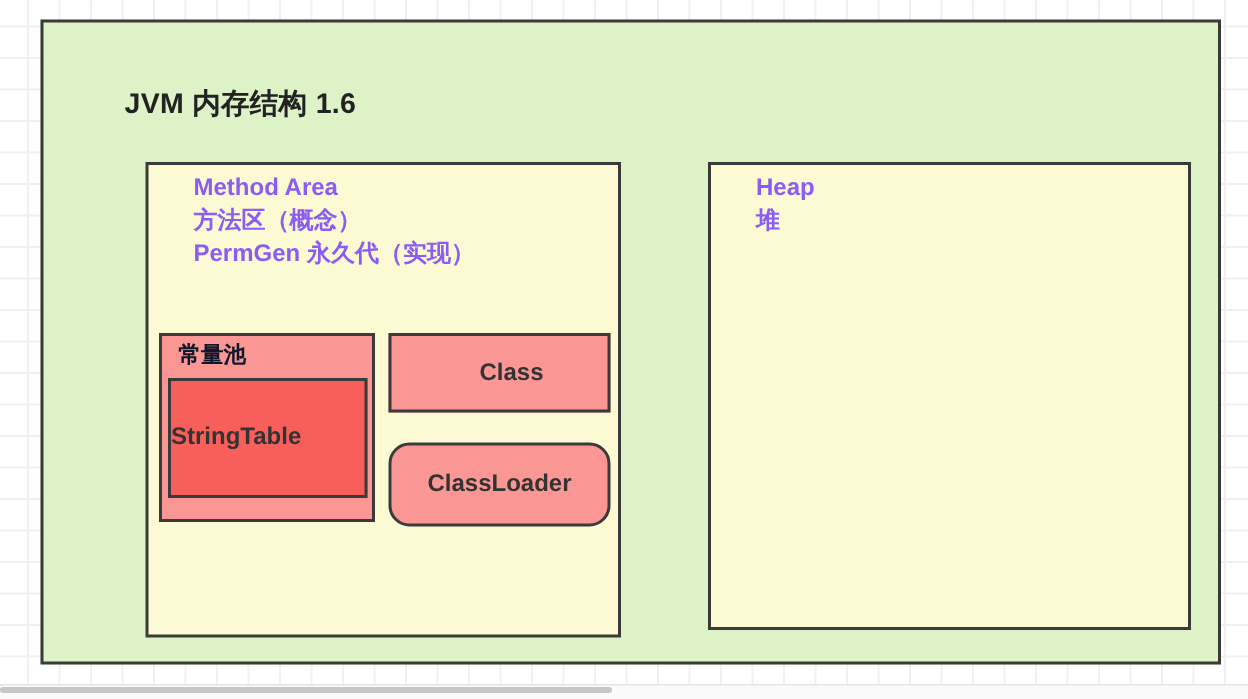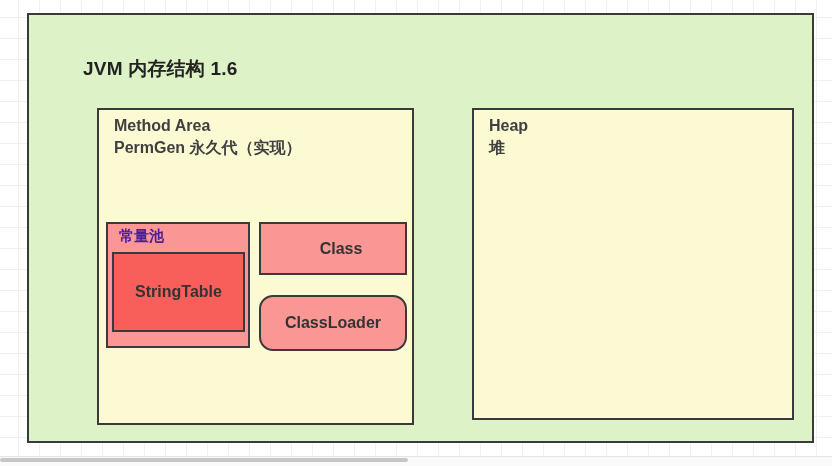--- a/index.html
+++ b/index.html
@@ -17,29 +17,29 @@
       linear-gradient(#f0f0f0 1px, transparent 1px),
       linear-gradient(90deg, #f0f0f0 1px, transparent 1px);
     background-size: 21px 21px;
     background-position: -3px -4px;
   }
   .box { position: absolute; border: 2px solid #3a3a3a; }
   .outer   { left: 27px;  top: 13px;  width: 787px; height: 430px; background: #ddf2c6; }
   .title   { position: absolute; left: 54px; top: 41px; font-size: 19px; font-weight: bold; color: #222222; letter-spacing: 0.2px; }
   .method  { left: 68px;  top: 93px;  width: 317px; height: 317px; background: #fcfad3; }
   .heap    { left: 443px; top: 93px;  width: 322px; height: 312px; background: #fcfad3; }
-  .area-label { margin: 5px 0 0 15px; font-size: 16px; font-weight: bold; color: #404040; line-height: 22px; }
+  .area-label { margin: 5px 0 0 30px; font-size: 16px; font-weight: bold; color: #8b5cf6; line-height: 22px; }
   .pool    { left: 77px;  top: 207px; width: 144px; height: 126px; background: #fa9795; }
-  .pool-label { margin: 3px 0 0 11px; font-size: 15px; font-weight: bold; color: #4c1d95; }
+  .pool-label { margin: 3px 0 0 11px; font-size: 15px; font-weight: bold; color: #0f172a; }
   .stringtable { left: 83px; top: 237px; width: 133px; height: 80px; background: #f95f5a; }
   .pinkbox { background: #fa9795; display: flex; align-items: center; justify-content: center; }
   .classbox    { left: 230px; top: 207px; width: 148px; height: 53px; padding-left: 16px; }
   .loaderbox   { left: 230px; top: 280px; width: 148px; height: 56px; border-radius: 14px; }
   .centered-label { font-size: 16px; font-weight: bold; color: #333333; }
-  .stringtable { display: flex; align-items: center; justify-content: center; }
+  .stringtable { display: flex; align-items: center; }
   
   .scroll-strip {
     position: absolute; left: 0; top: 456px; width: 832px; height: 10px;
     background: #fafafa; border-top: 1px solid #e4e4e4;
   }
   .scroll-thumb {
     position: absolute; left: 0; top: 1px; width: 408px; height: 4px;
     background: #c6c6c6; border-radius: 2px;
   }
 </style>
@@ -48,20 +48,21 @@
 
 <div class="canvas">
 
   <div class="box outer">
 
     <div class="title">JVM 内存结构 1.6</div>
 
     <div class="box method">
       <div class="area-label">
         <div>Method Area</div>
+        <div>方法区（概念）</div>
         <div>PermGen 永久代（实现）</div>
       </div>
     </div>
 
     <div class="box pool">
       <div class="pool-label">常量池</div>
     </div>
     <div class="box stringtable">
       <span class="centered-label">StringTable</span>
     </div>

